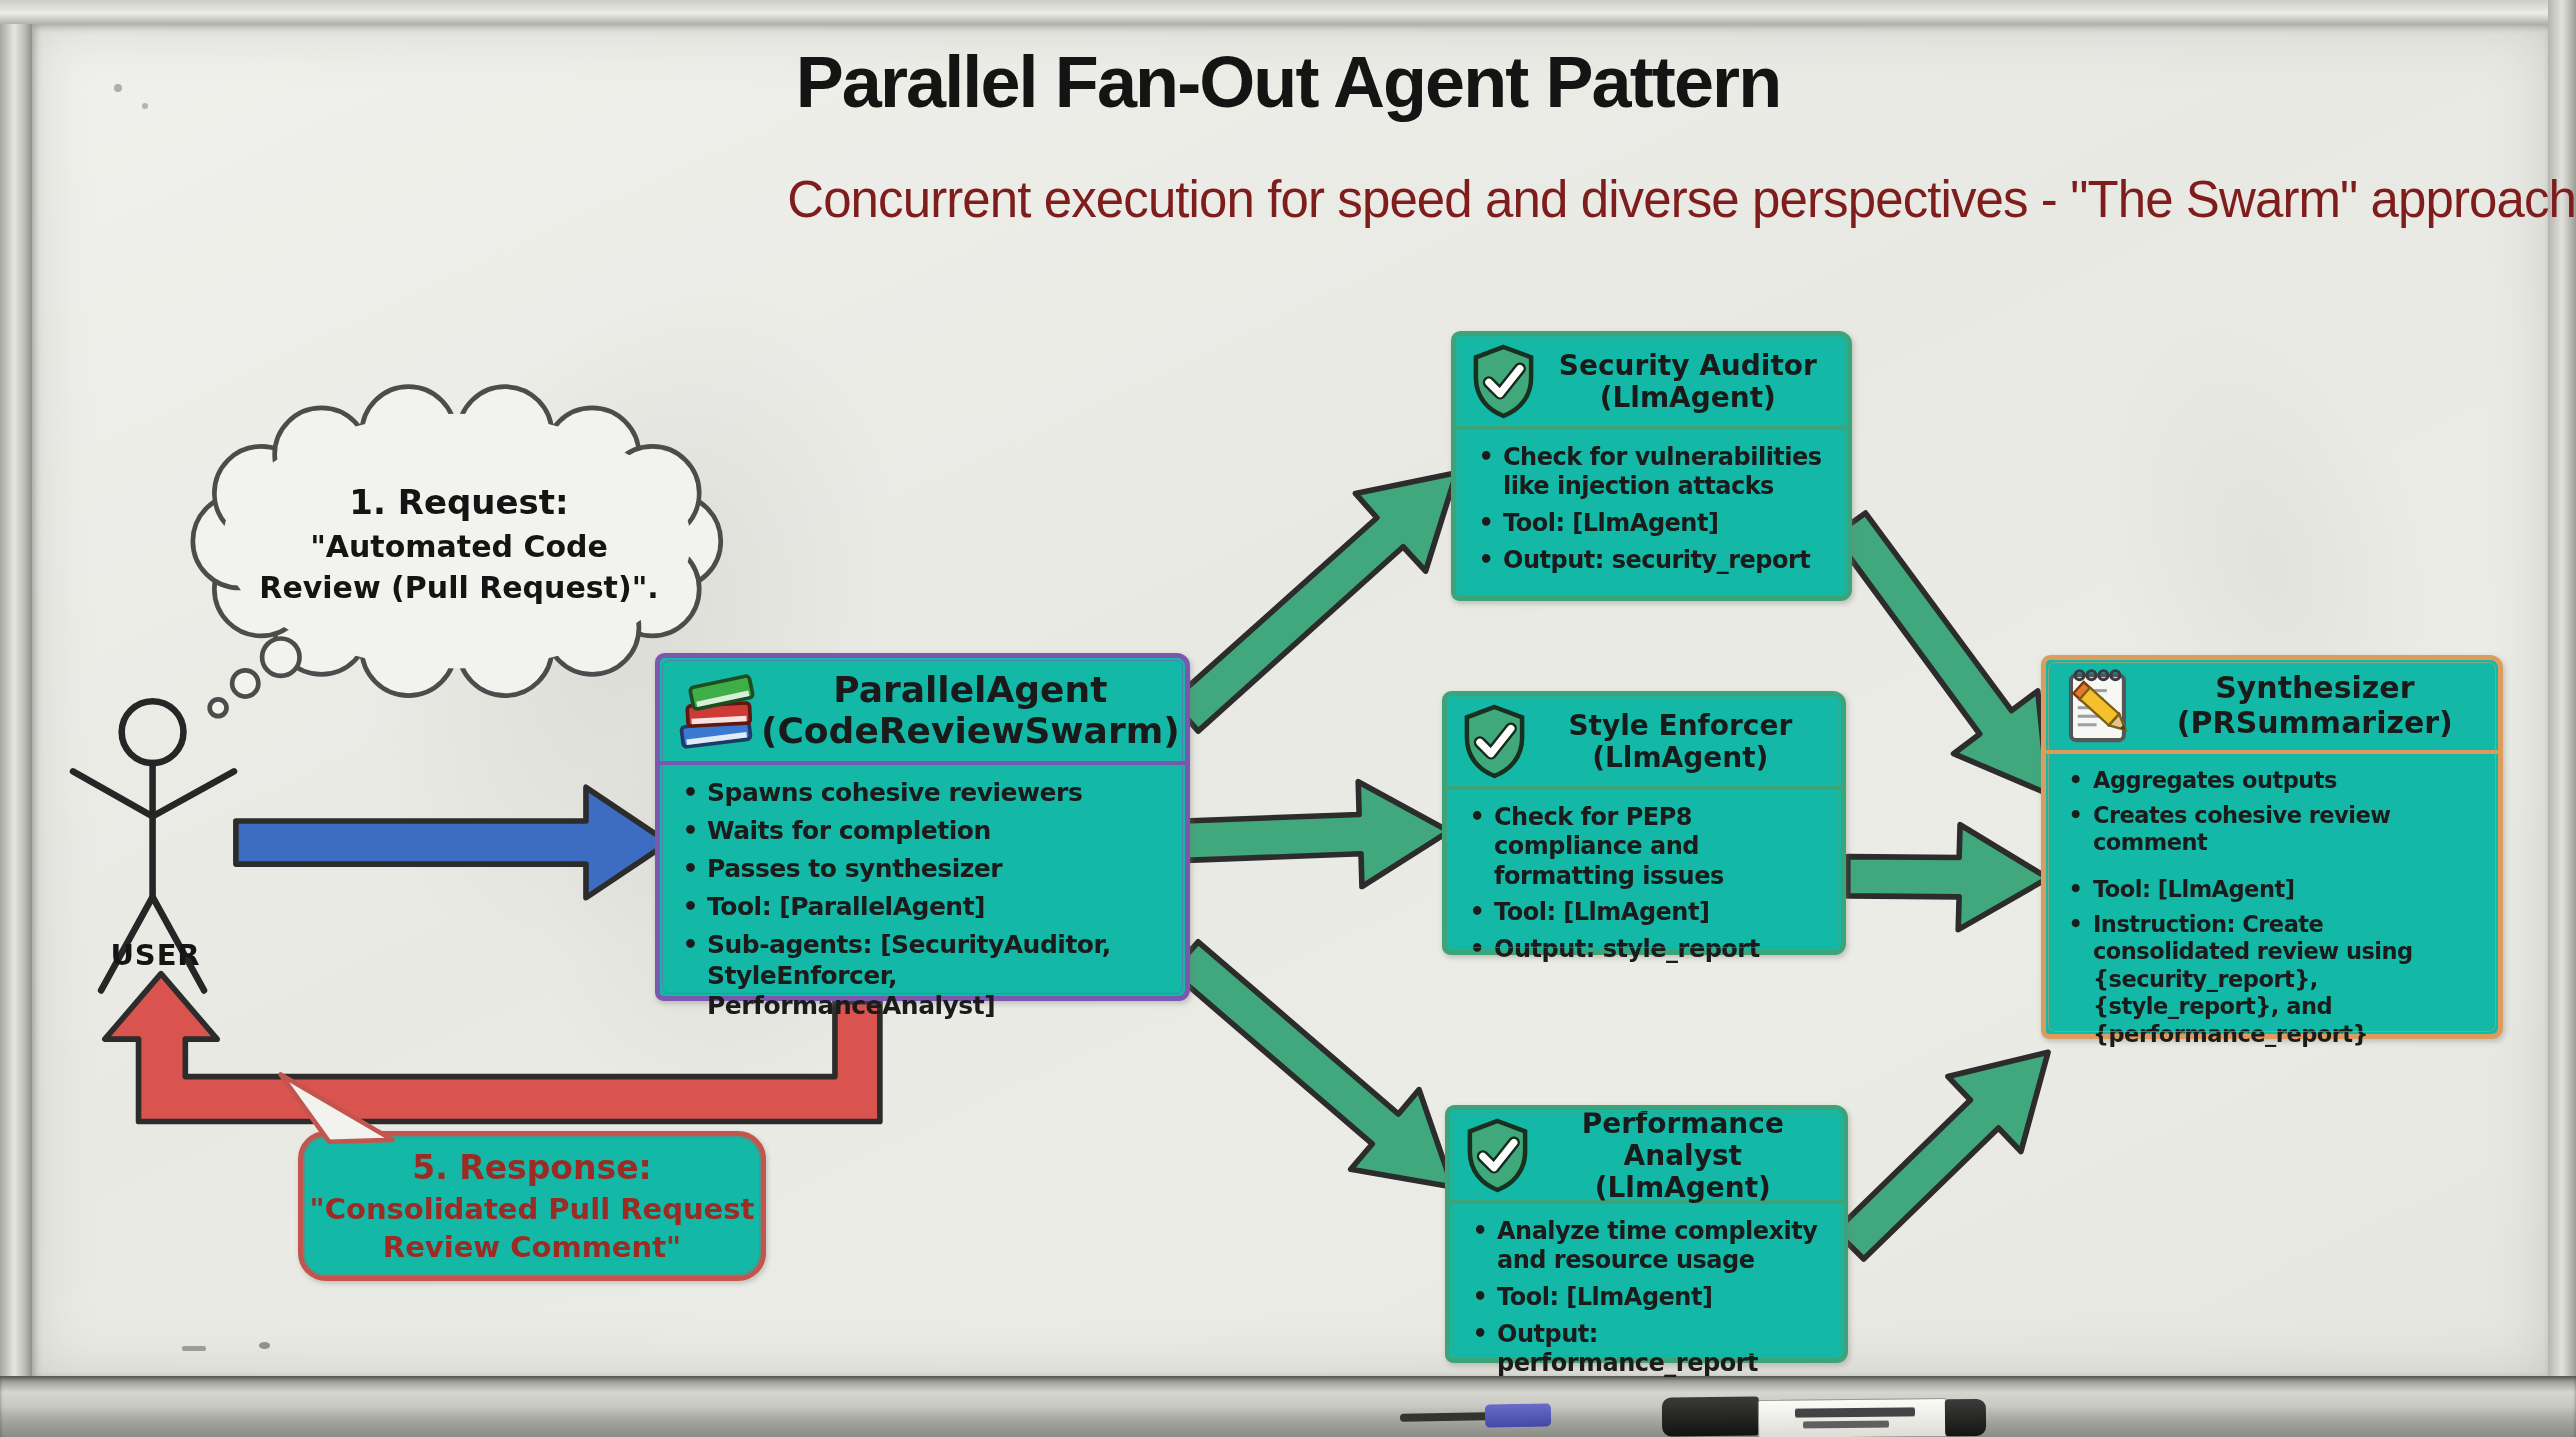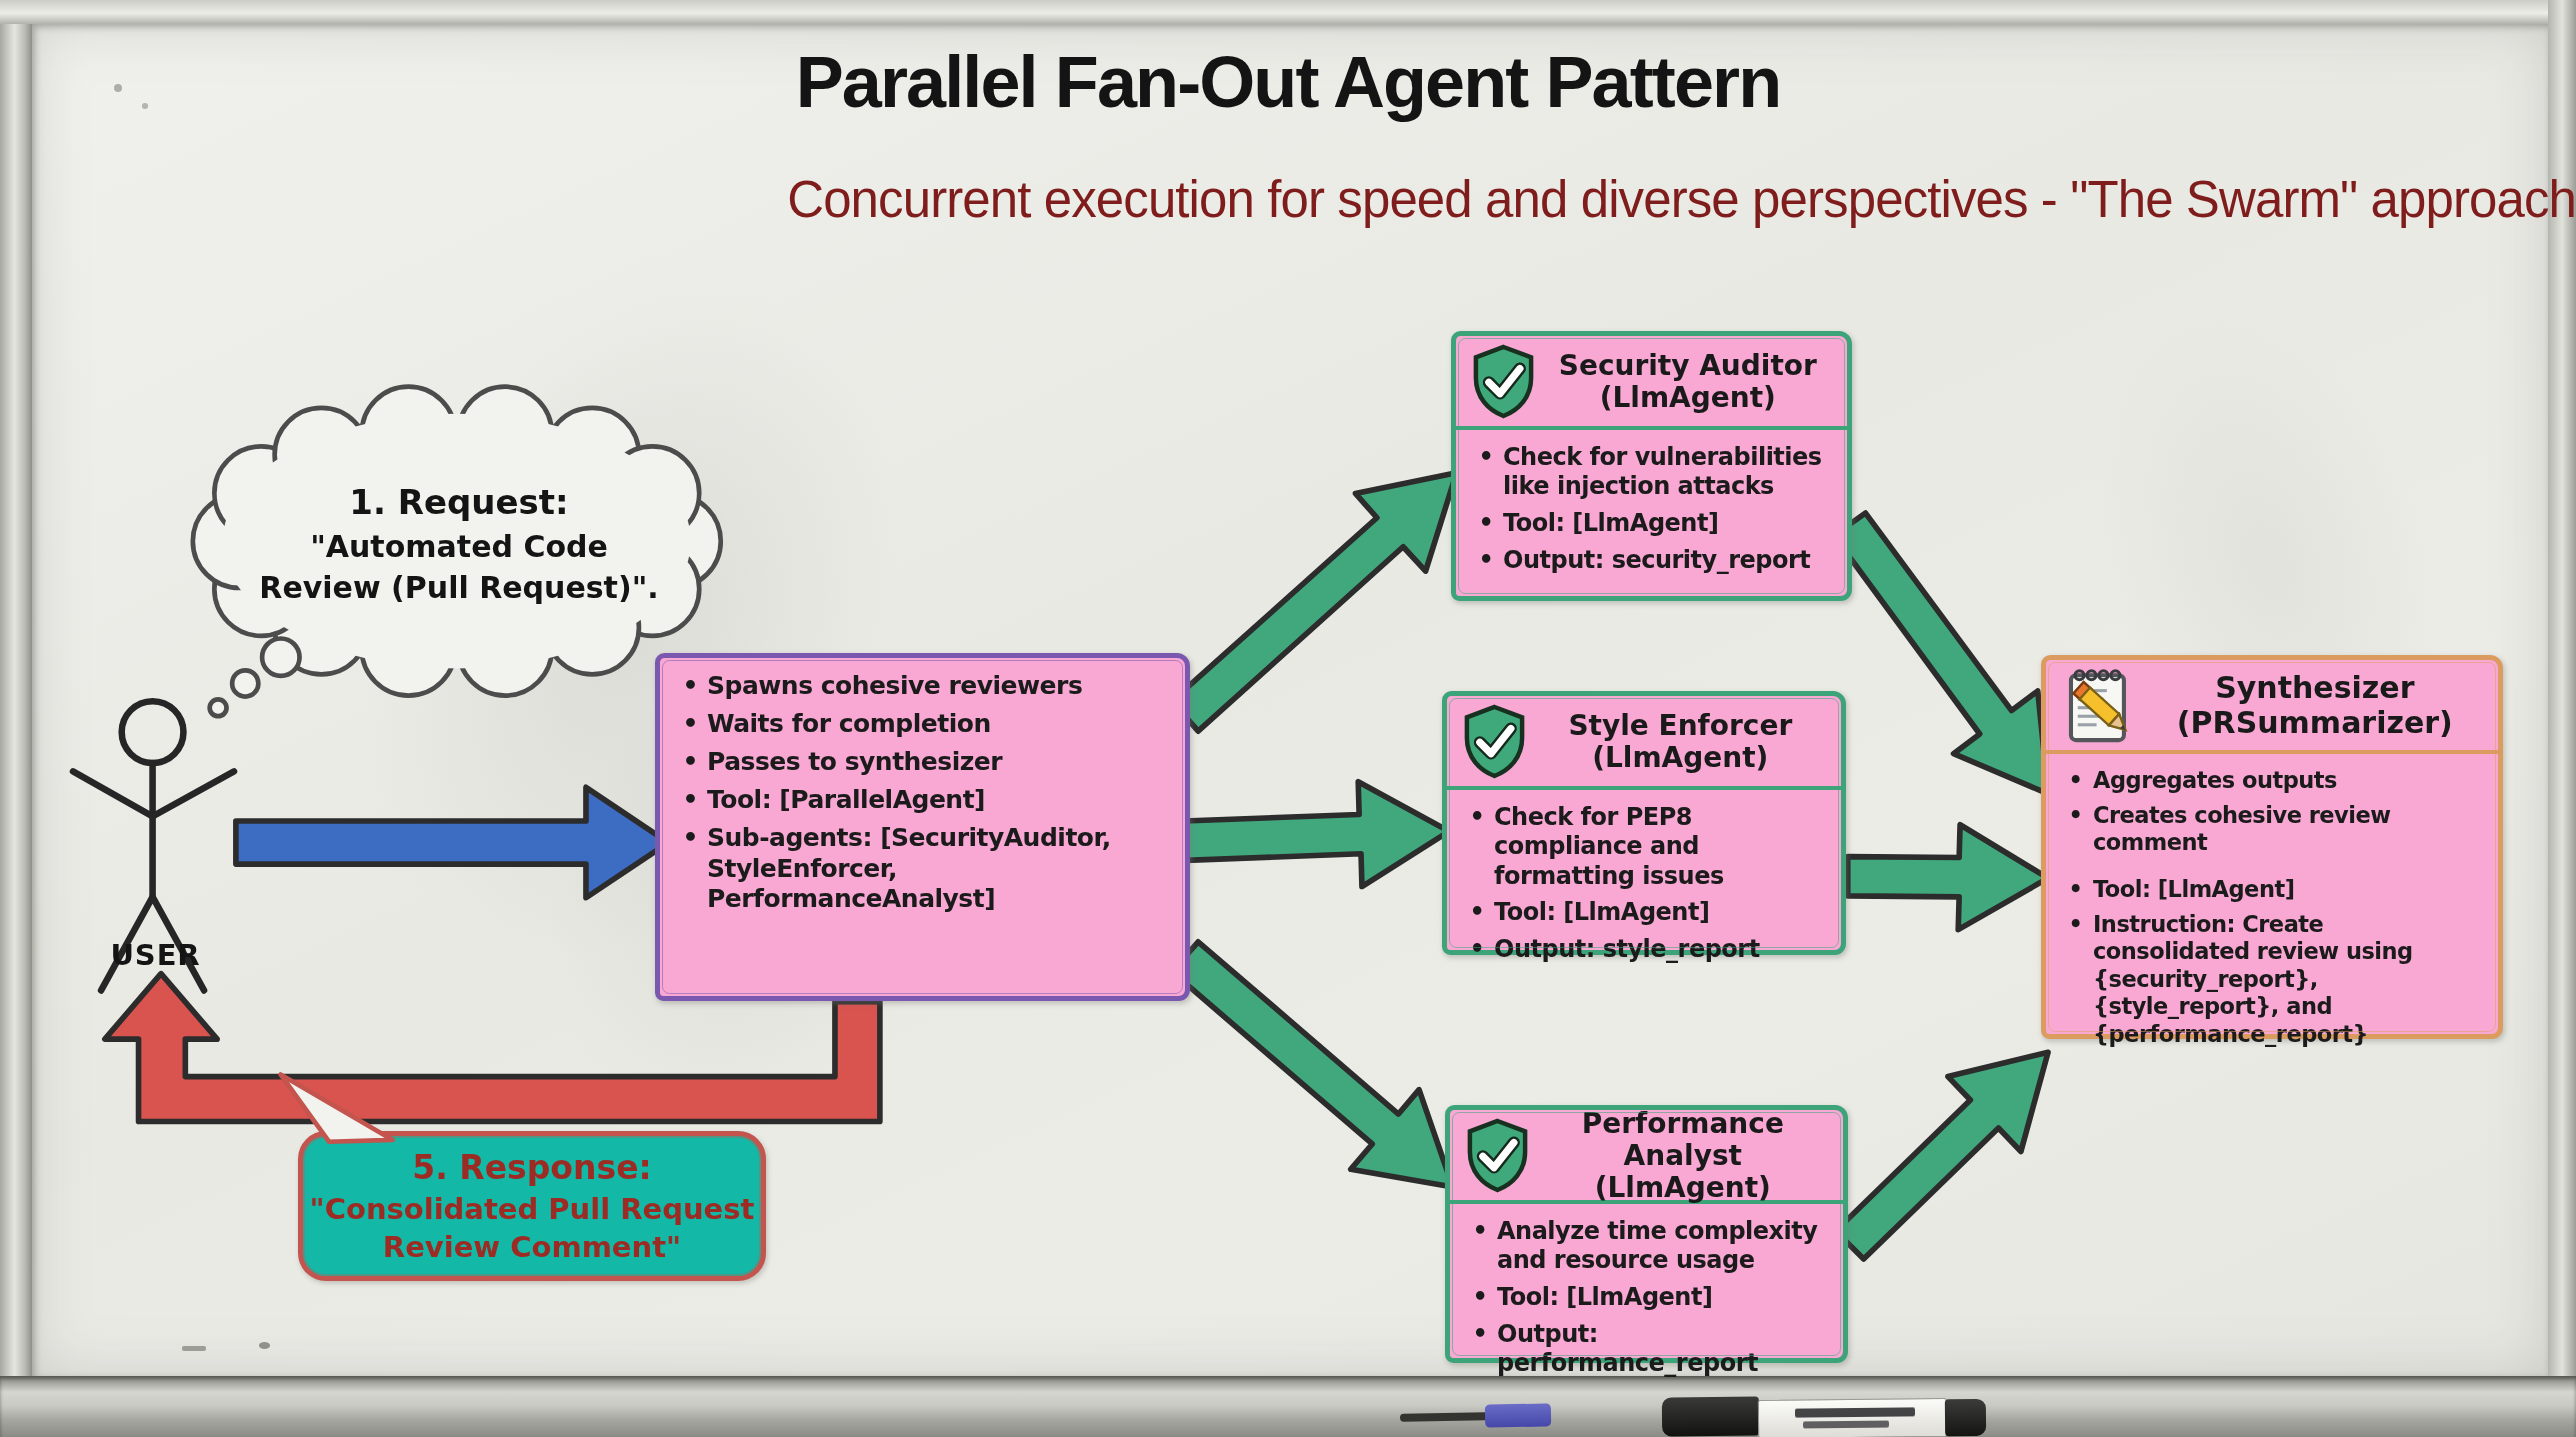--- a/index.html
+++ b/index.html
@@ -30,21 +30,21 @@
     font-family:"Liberation Sans",sans-serif;font-weight:700;font-size:72px;
     letter-spacing:-1.9px;color:#141414;}
   .subtitle{position:absolute;left:0;right:0;top:170px;text-align:right;
     font-family:"Liberation Sans",sans-serif;font-weight:400;font-size:51px;
     letter-spacing:-0.9px;color:#7f1d1d;}
 
   
   .art{position:absolute;left:0;top:0;z-index:2;}
 
   
-  .agent-box{position:absolute;z-index:3;background:#f9a8d4;border:5.6px solid var(--c);
+  .agent-box{position:absolute;z-index:3;background:#14b8a6;border:5.6px solid var(--c);
     border-radius:9.4px 13px 11.2px 8.4px;box-sizing:border-box;
     box-shadow:1.9px 2.8px 5.6px rgba(120,120,114,.35);}
   .agent-box::after{content:"";position:absolute;inset:1.9px;border:1.9px solid var(--c);
     opacity:.55;border-radius:7.5px;pointer-events:none;}
   .purple{--c:#7a58b0;}
   .green{--c:#3da47a;}
   .orange{--c:#dc9c60;}
   .box-header{display:flex;align-items:center;border-bottom:4.7px solid var(--c);
     padding:5.6px 9.4px 3.7px 13px;box-sizing:border-box;}
   .purple .box-header{height:107px;}
@@ -143,20 +143,42 @@
 
 <div class="thought-text">
   <div class="t1">1. Request:</div>
   <div class="t2">"Automated Code</div>
   <div class="t2">Review (Pull Request)".</div>
 </div>
 
 <div class="user-label">USER</div>
 
 <div class="agent-box purple" style="left:655px;top:653px;width:535px;height:348px;">
+  <div class="box-header">
+    <span class="box-icon">
+      <svg width="88" height="82" viewBox="0 0 48 44">
+        <g transform="rotate(-7 24 35)">
+          <rect x="5" y="29" width="37" height="11" rx="2" fill="#3b79d0" stroke="#1c3a66" stroke-width="2"></rect>
+          <rect x="7" y="36" width="33" height="3" fill="#ffffff" opacity=".85"></rect>
+        </g>
+        <g transform="rotate(-3 24 25)">
+          <rect x="8" y="19" width="34" height="11" rx="2" fill="#cc3b35" stroke="#5e1713" stroke-width="2"></rect>
+          <rect x="10" y="26" width="30" height="3" fill="#ffffff" opacity=".85"></rect>
+        </g>
+        <g transform="rotate(-12 24 13)">
+          <rect x="10" y="7" width="33" height="12" rx="2" fill="#3fae46" stroke="#1d4d20" stroke-width="2"></rect>
+          <rect x="12" y="15" width="29" height="3" fill="#e8f5e8" opacity=".9"></rect>
+        </g>
+      </svg>
+    </span>
+    <div class="box-title">
+      <div>ParallelAgent</div>
+      <div>(CodeReviewSwarm)</div>
+    </div>
+  </div>
   <ul class="box-bullets">
     <li>Spawns cohesive reviewers</li>
     <li>Waits for completion</li>
     <li>Passes to synthesizer</li>
     <li>Tool: [ParallelAgent]</li>
     <li>Sub-agents: [SecurityAuditor, StyleEnforcer, PerformanceAnalyst]</li>
   </ul>
 </div>
 
 <div class="agent-box green" style="left:1451px;top:331px;width:401px;height:270px;">

